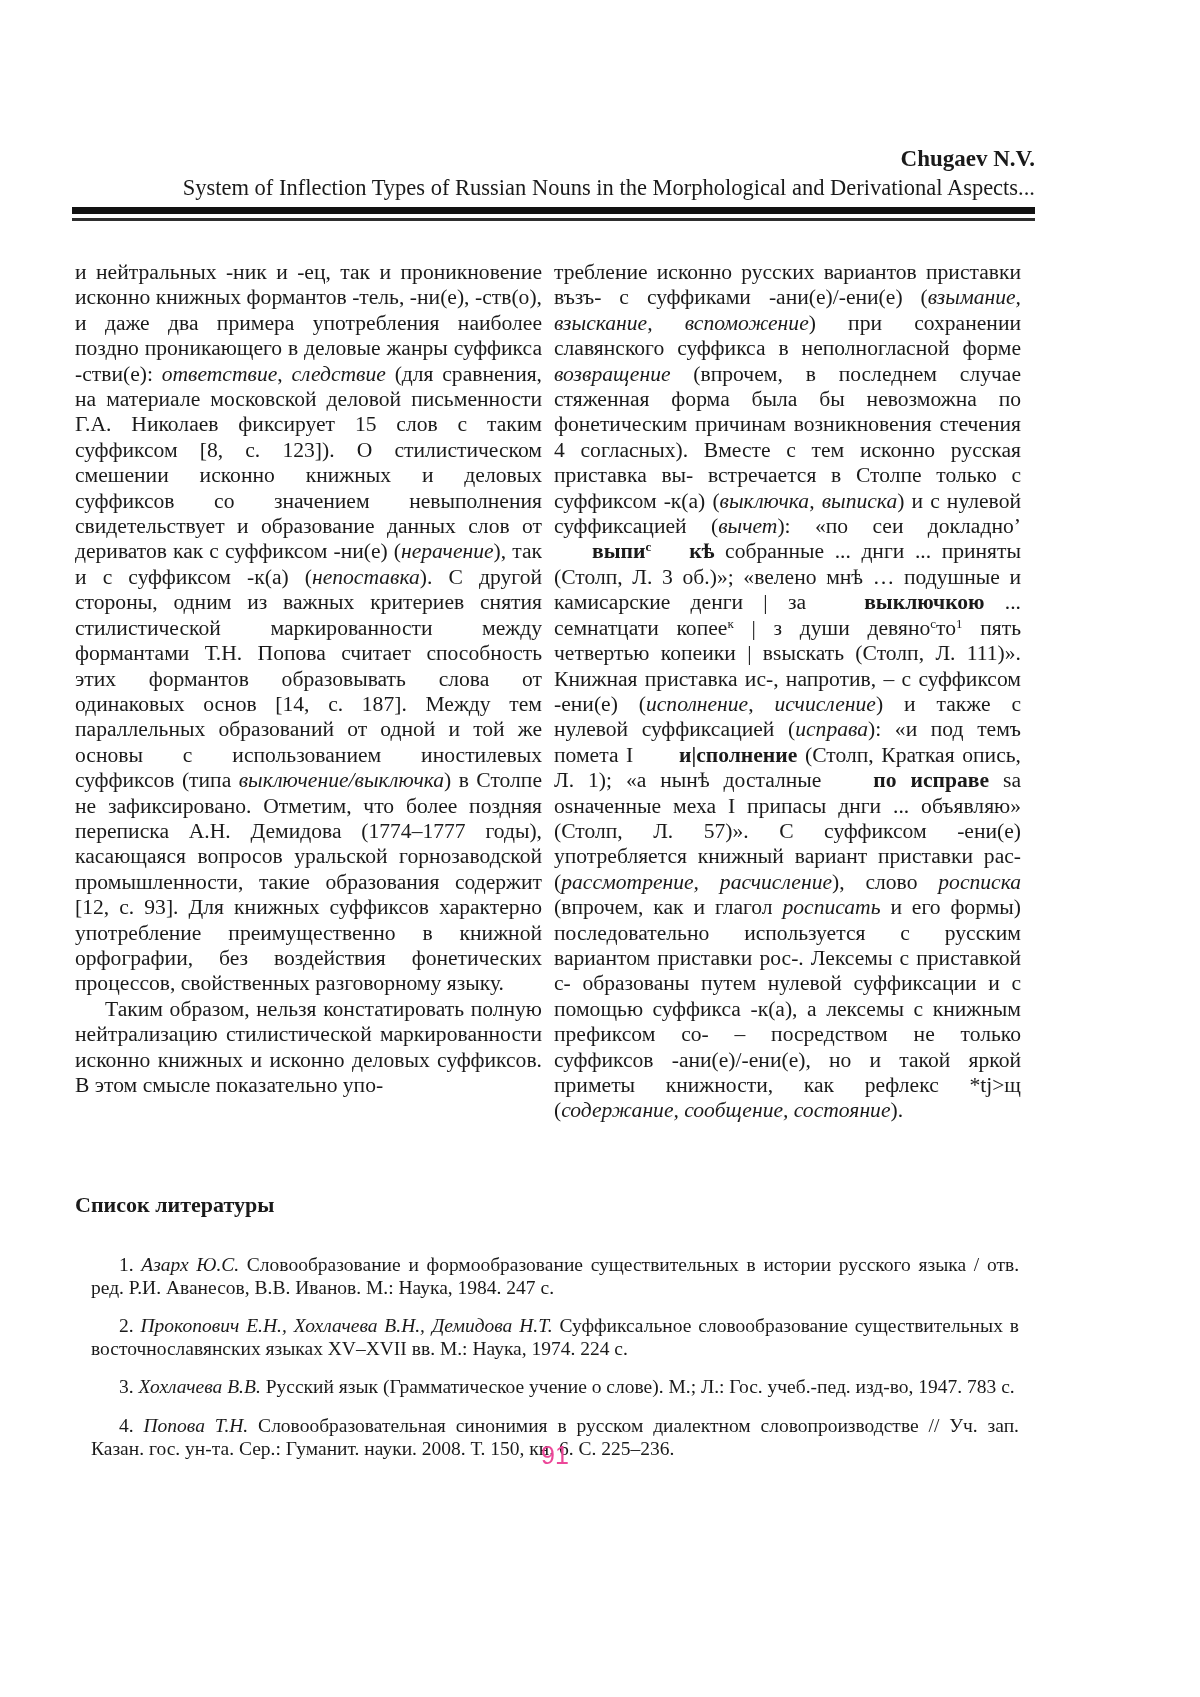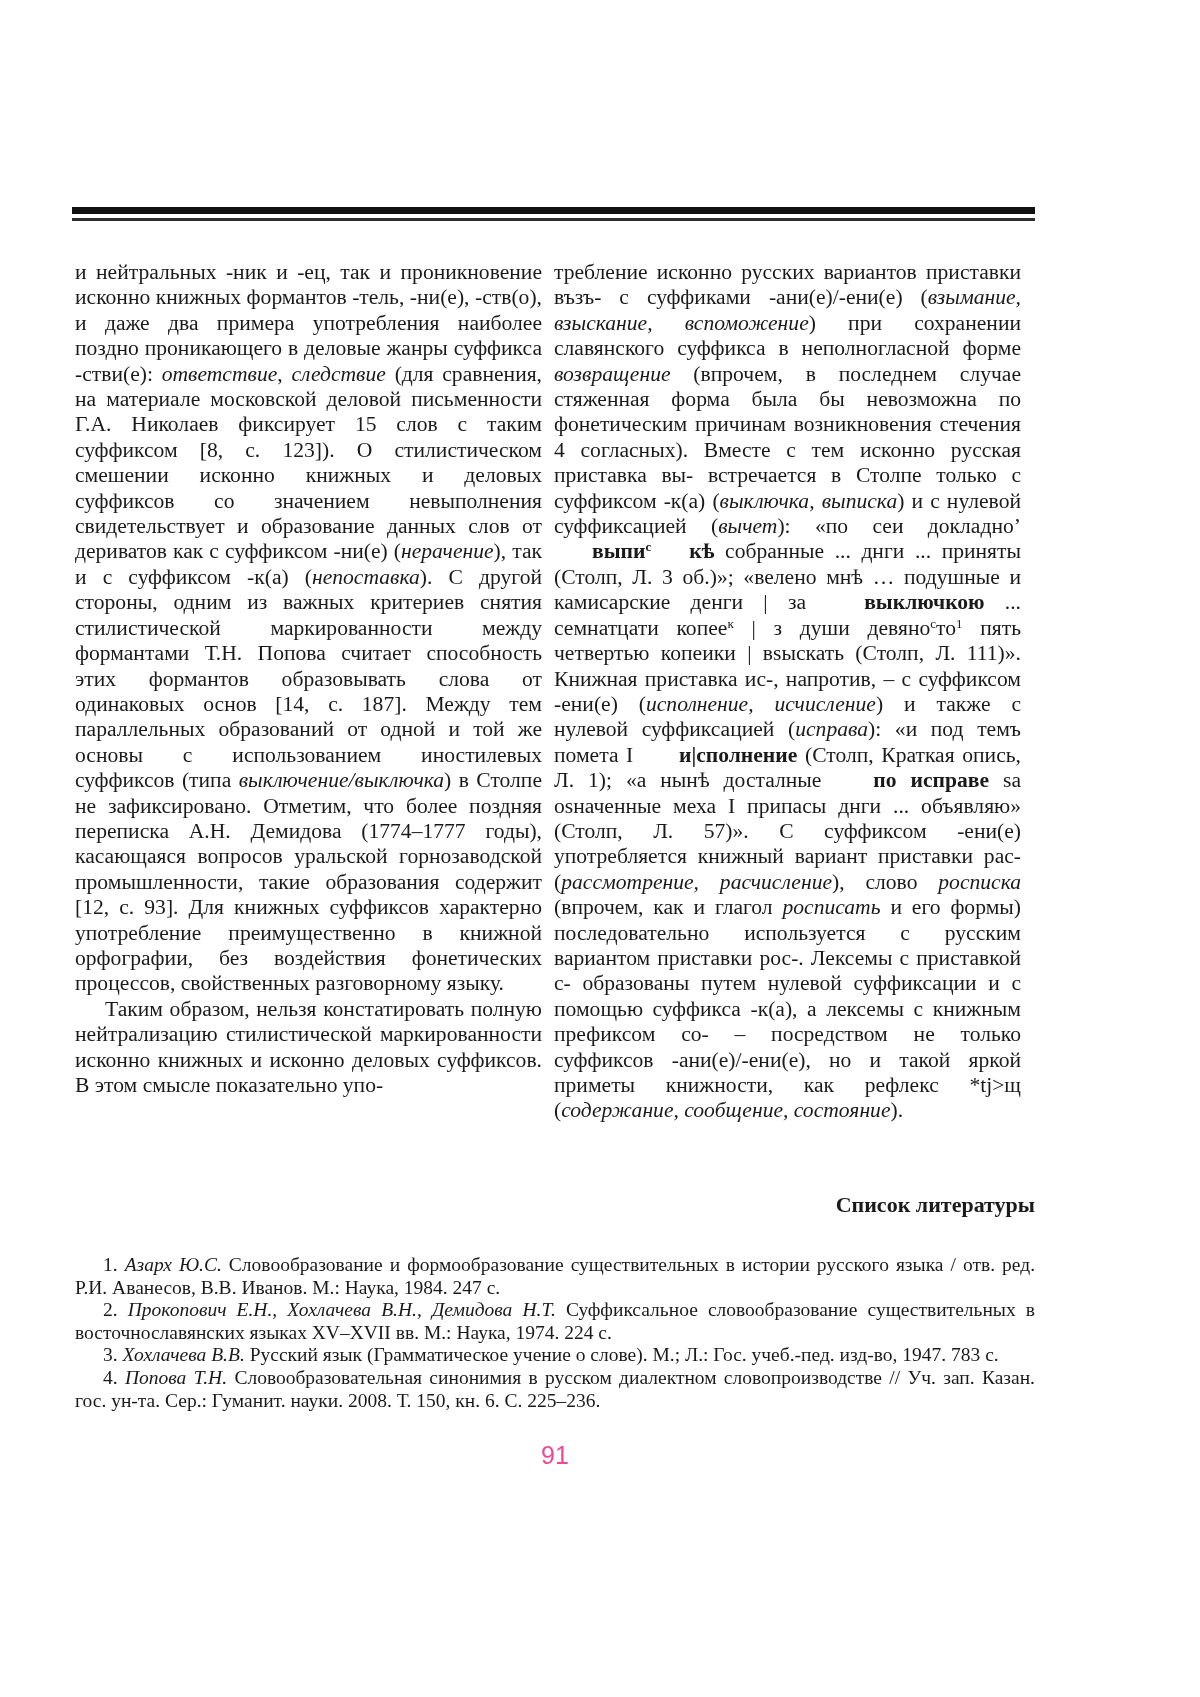--- a/index.html
+++ b/index.html
@@ -31,24 +31,24 @@
     margin:0;
     font-size:21.6px;line-height:25.4px;
     text-align:justify;
   }
   .body-p.indent{text-indent:30px;}
   .references{
     position:absolute;top:1192px;left:75px;width:960px;
   }
   .references h2{
     margin:0 0 36px 0;
-    font-size:22px;font-weight:700;line-height:26px;text-align:right;
+    font-size:22px;font-weight:700;line-height:26px;
   }
   .ref{
-    margin:0;
+    margin:16px;
     font-size:19.5px;line-height:22.6px;
     text-align:justify;
     text-indent:28px;
   }
   .page-number{
     position:absolute;top:1441px;left:75px;width:960px;
     text-align:center;
     font-family:"Liberation Sans","DejaVu Sans",sans-serif;
     font-size:25px;color:#ec4899;
   }
@@ -56,20 +56,24 @@
   .r-b{font-weight:700;margin-left:38px;}
   .r-bi{font-weight:400;font-style:italic;}
   .r-sup{font-size:0.6em;vertical-align:0.55em;line-height:0;}
   .r-bsup{font-weight:700;font-size:0.6em;vertical-align:0.55em;line-height:0;}
 </style>
 </head>
 <body>
 
 <div class="page">
 
+  <header class="page-header">
+    <div class="author">Chugaev N.V.</div>
+    <div class="title">System of Inflection Types of Russian Nouns in the Morphological and Derivational Aspects...</div>
+  </header>
 
   <div class="rule">
     <div class="rule-thick"></div>
     <div class="rule-thin"></div>
   </div>
 
   <main class="columns">
     <div class="col">
       <p class="body-p"><span>и нейтральных -ник и -ец, так и проникновение исконно книжных формантов -тель, -ни(е), -ств(о), и даже два примера употребления наиболее поздно проникающего в деловые жанры суффикса -стви(е): </span><span class="r-i">ответствие</span><span>, </span><span class="r-i">следствие</span><span> (для сравнения, на материале московской деловой письменности Г.А. Николаев фиксирует 15 слов с таким суффиксом [8, с. 123]). О стилистическом смешении исконно книжных и деловых суффиксов со значением невыполнения свидетельствует и образование данных слов от дериватов как с суффиксом -ни(е) (</span><span class="r-i">нерачение</span><span>), так и с суффиксом -к(а) (</span><span class="r-i">непоставка</span><span>). С другой стороны, одним из важных критериев снятия стилистической маркированности между формантами Т.Н. Попова считает способность этих формантов образовывать слова от одинаковых основ [14, с. 187]. Между тем параллельных образований от одной и той же основы с использованием иностилевых суффиксов (типа </span><span class="r-i">выключение/выключка</span><span>) в Столпе не зафиксировано. Отметим, что более поздняя переписка А.Н. Демидова (1774–1777 годы), касающаяся вопросов уральской горнозаводской промышленности, такие образования содержит [12, с. 93]. Для книжных суффиксов характерно употребление преимущественно в книжной орфографии, без воздействия фонетических процессов, свойственных разговорному языку.</span></p>
       <p class="body-p indent"><span>Таким образом, нельзя констатировать полную нейтрализацию стилистической маркированности исконно книжных и исконно деловых суффиксов. В этом смысле показательно упо-</span></p>

